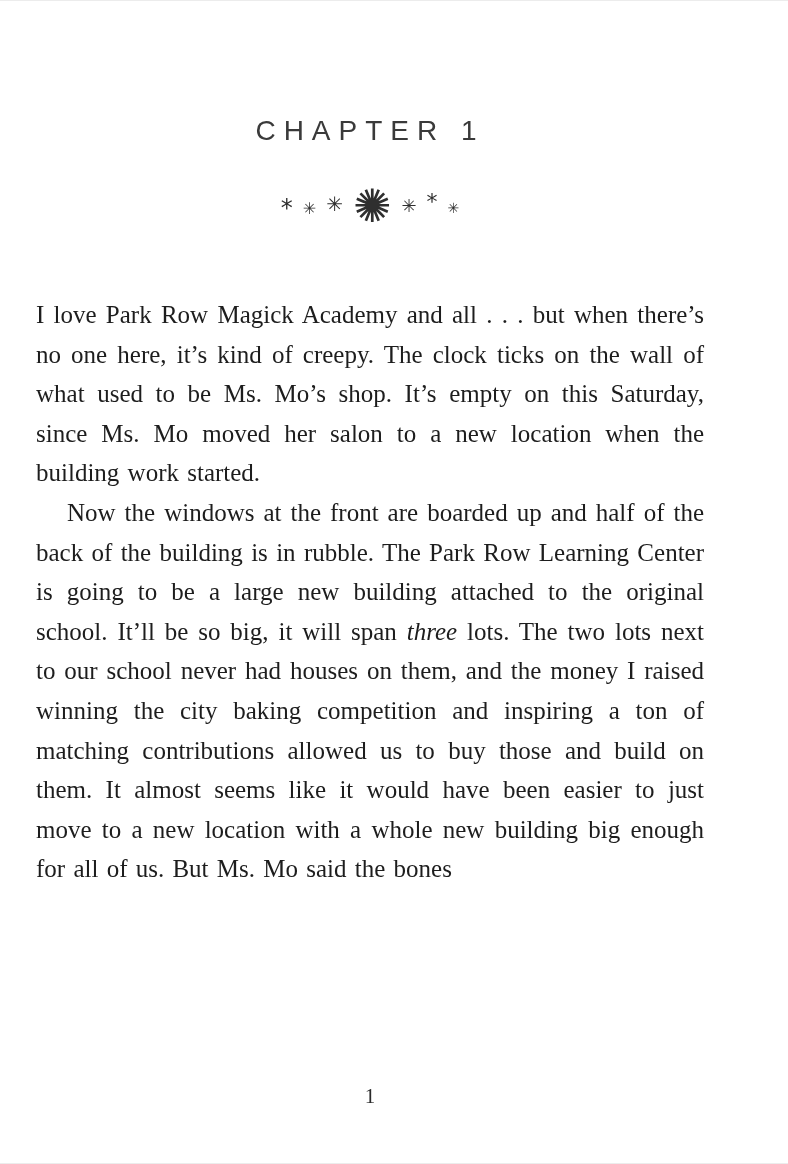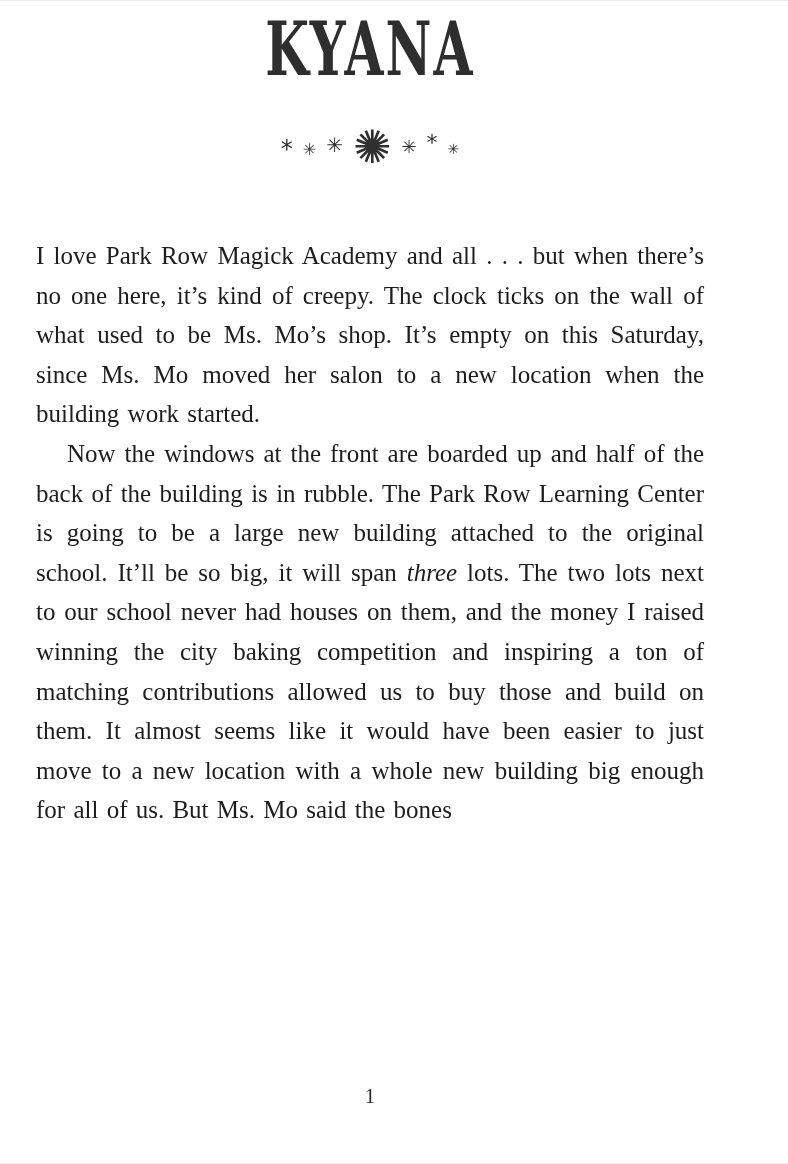--- a/index.html
+++ b/index.html
@@ -91,23 +91,21 @@
     font-family: "Liberation Serif", serif;
     font-size: 21px;
     color: #2a2a2a;
   }
 </style>
 </head>
 <body>
 
 <div class="page">
   <div class="content">
-    <h1 class="chapter-title">
-      <span class="title-inner">KYANA</span>
-    </h1>
+    <div class="chapter-label">CHAPTER 1</div>
     <div class="star-divider"><span class="star" style="font-size: 24px; transform: translateY(2px);">*</span><span class="star" style="font-size: 16px; transform: translateY(3px);">✳</span><span class="star" style="font-size: 20px; transform: translateY(-2px);">✳</span><span class="star" style="font-size: 46px; transform: translateY(0px);">✺</span><span class="star" style="font-size: 18px; transform: translateY(0px);">✳</span><span class="star" style="font-size: 22px; transform: translateY(-4px);">*</span><span class="star" style="font-size: 14px; transform: translateY(2px);">✳</span></div>
     <main class="body-text">
         <p><span>I love Park Row Magick Academy and all . . . but when there’s no one here, it’s kind of creepy. The clock ticks on the wall of what used to be Ms. Mo’s shop. It’s empty on this Saturday, since Ms. Mo moved her salon to a new location when the building work started.</span></p>
         <p class="indent"><span>Now the windows at the front are boarded up and half of the back of the building is in rubble. The Park Row Learning Center is going to be a large new building attached to the original school. It’ll be so big, it will span </span><em>three</em><span> lots. The two lots next to our school never had houses on them, and the money I raised winning the city baking competition and inspiring a ton of matching contributions allowed us to buy those and build on them. It almost seems like it would have been easier to just move to a new location with a whole new building big enough for all of us. But Ms. Mo said the bones</span></p>
       </main>
   </div>
   <div class="page-number">1</div>
 </div>
 
 </body></html>

